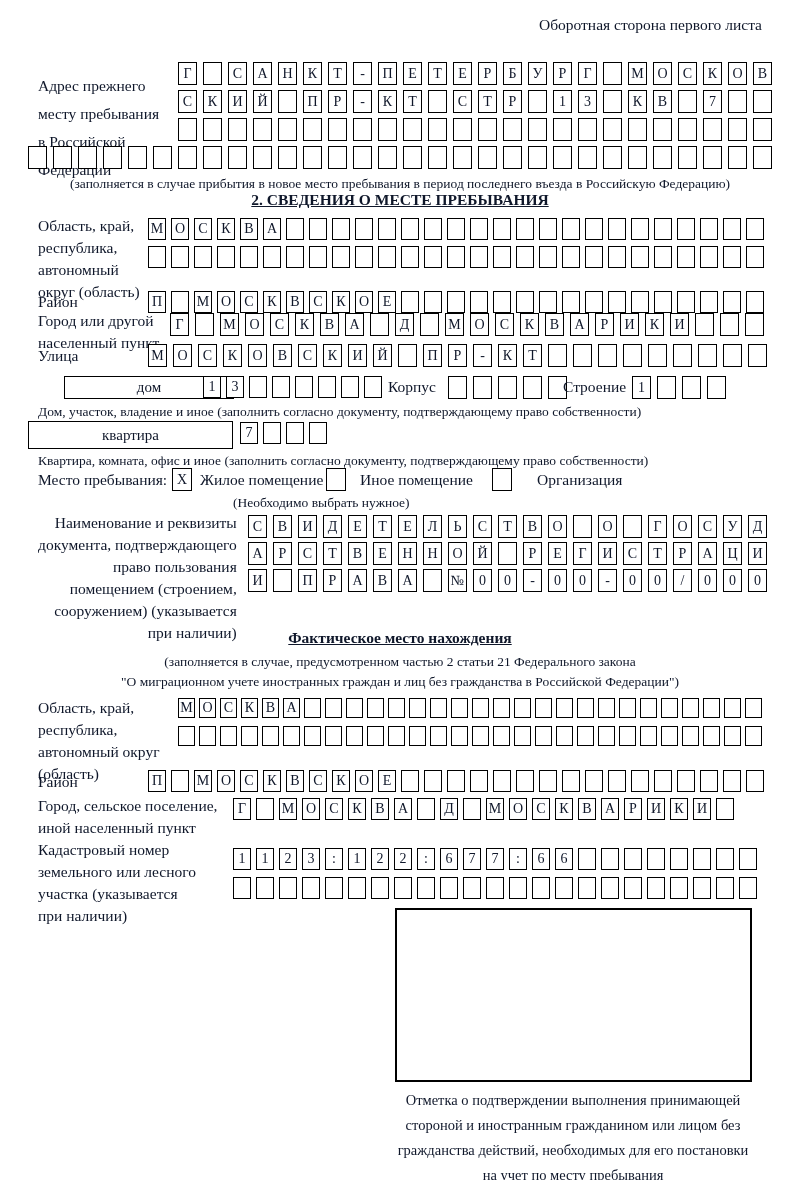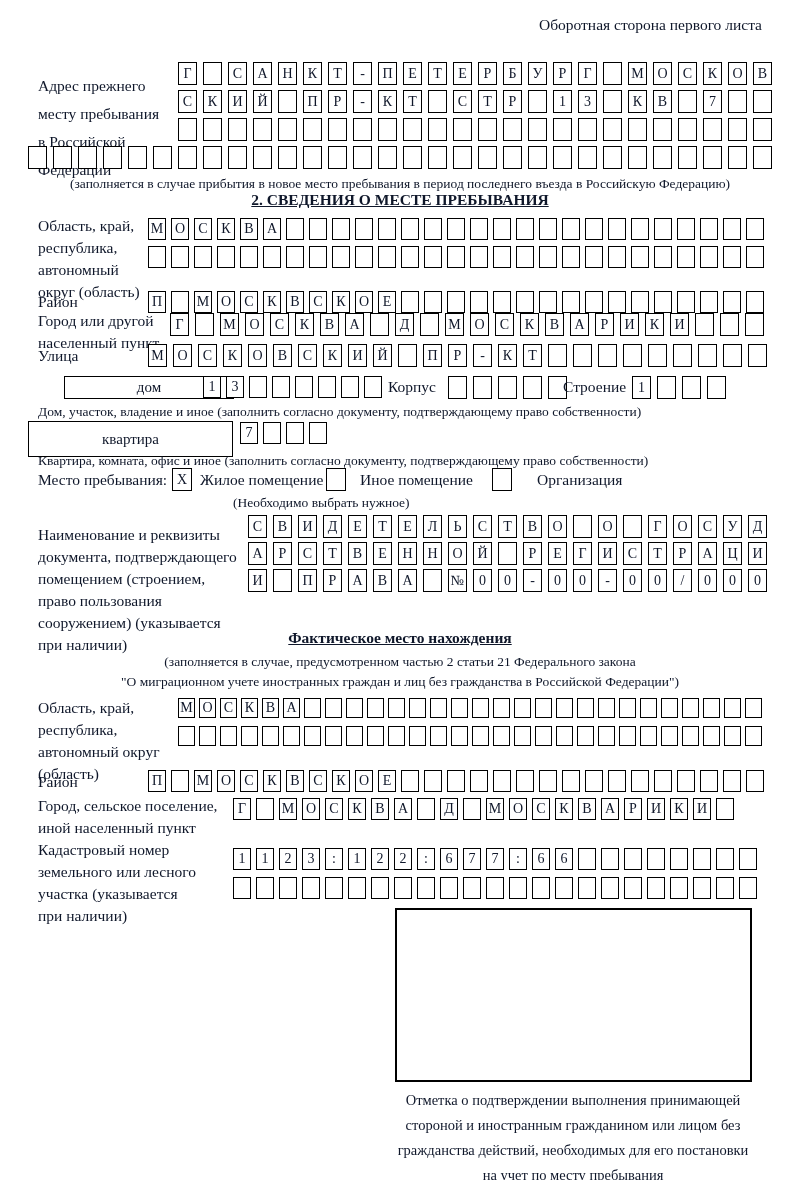--- a/index.html
+++ b/index.html
@@ -339,43 +339,43 @@
     </div>
   <div class="txt" style="left:563px;top:378px;">Строение</div>
   <div class="cells c25" style="left:632px;top:376px;">
       <span class="cell">1</span>
       <span class="cell"></span>
       <span class="cell"></span>
       <span class="cell"></span>
     </div>
   <div class="txt small" style="left:38px;top:403px;">Дом, участок, владение и иное (заполнить согласно документу, подтверждающему право собственности)</div>
 
-  <div class="fieldbox" style="left:28px;top:421px;width:205px;height:36px;">квартира</div>
+  <div class="fieldbox" style="left:28px;top:421px;width:205px;height:28px;">квартира</div>
   <div class="cells c23" style="left:240px;top:422px;">
       <span class="cell">7</span>
       <span class="cell"></span>
       <span class="cell"></span>
       <span class="cell"></span>
     </div>
   <div class="txt small" style="left:38px;top:452px;">Квартира, комната, офис и иное (заполнить согласно документу, подтверждающему право собственности)</div>
 
   <div class="txt" style="left:38px;top:471px;">Место пребывания:</div>
   <div class="checkbox" style="left:172px;top:468px;">X</div>
   <div class="txt" style="left:200px;top:471px;">Жилое помещение</div>
   <div class="checkbox" style="left:326px;top:468px;"></div>
   <div class="txt" style="left:360px;top:471px;">Иное помещение</div>
   <div class="checkbox" style="left:492px;top:468px;"></div>
   <div class="txt" style="left:537px;top:471px;">Организация</div>
   <div class="txt small" style="left:233px;top:494px;">(Необходимо выбрать нужное)</div>
 
-  <div class="txt lbl" style="left:38px;top:524px;">
+  <div class="txt lbl" style="left:38px;top:512px;text-align:right;">
     <div>Наименование и реквизиты</div>
     <div>документа, подтверждающего</div>
+    <div>право пользования</div>
     <div>помещением (строением,</div>
-    <div>право пользования</div>
     <div>сооружением) (указывается</div>
     <div>при наличии)</div>
   </div>
   <div class="cells c25" style="left:248px;top:515px;">
       <span class="cell">С</span>
       <span class="cell">В</span>
       <span class="cell">И</span>
       <span class="cell">Д</span>
       <span class="cell">Е</span>
       <span class="cell">Т</span>

